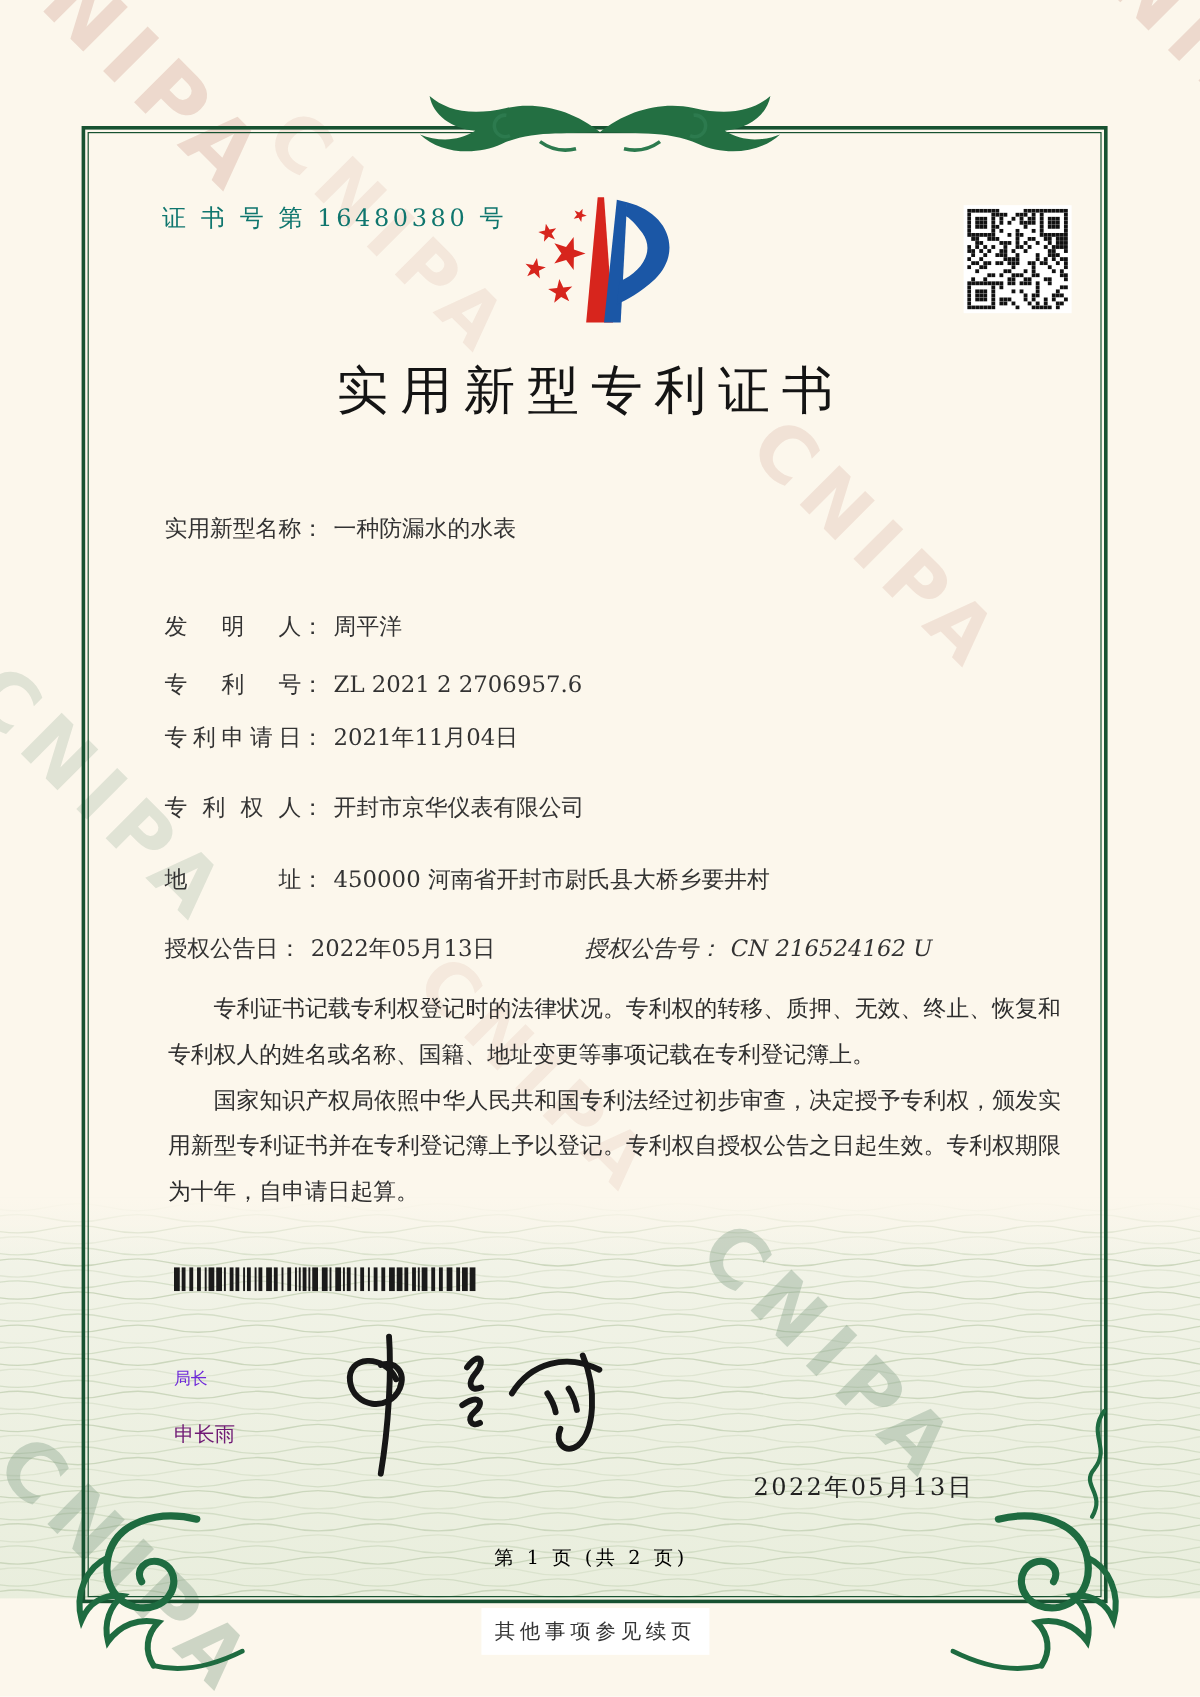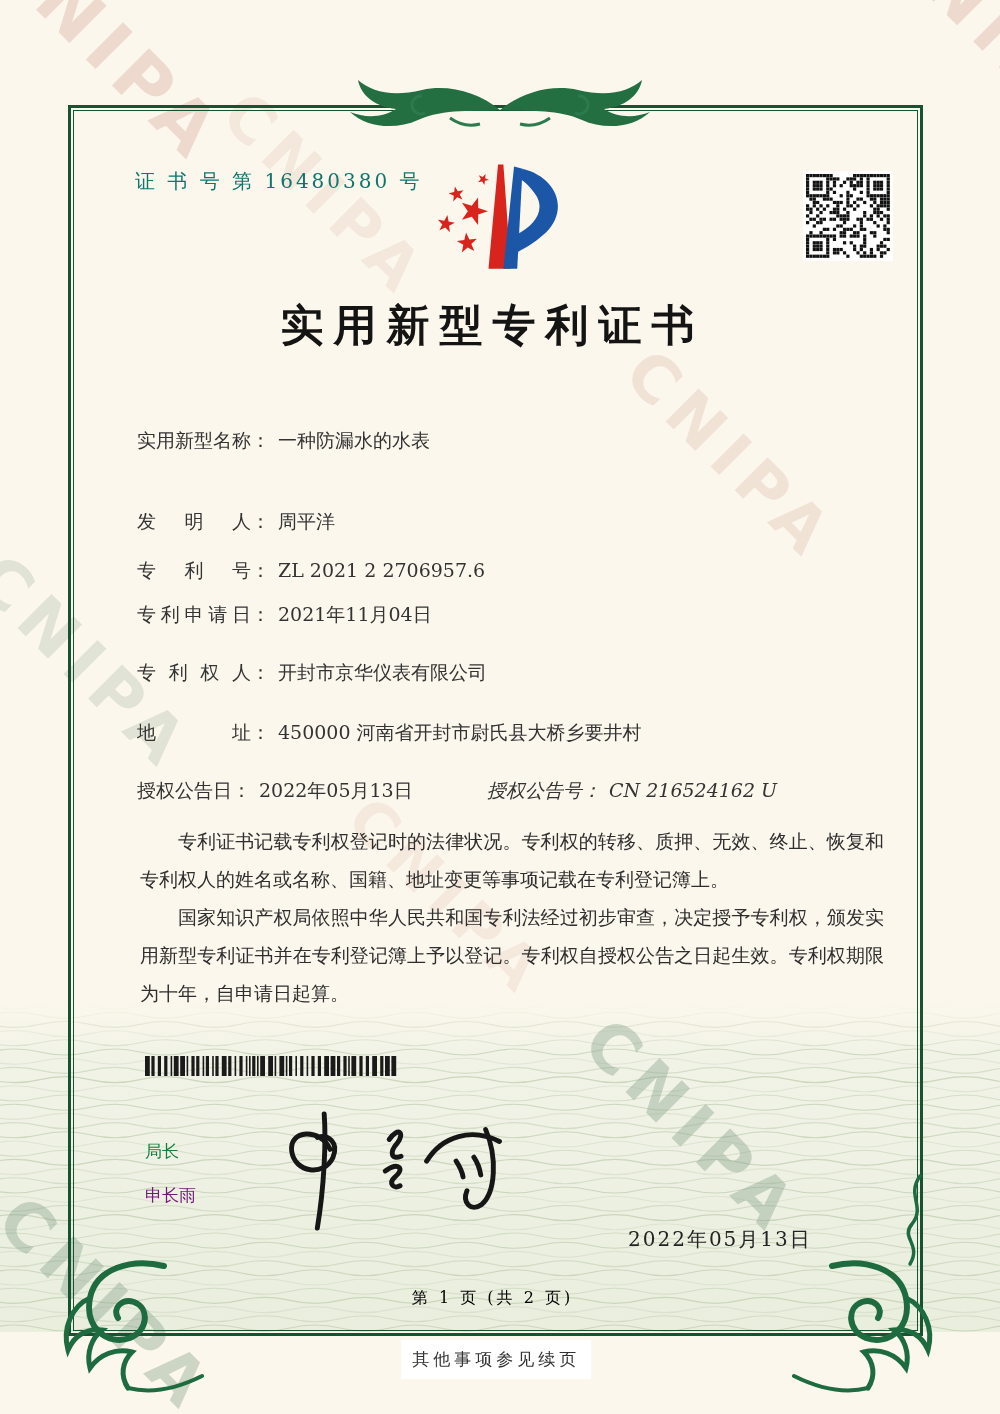--- a/index.html
+++ b/index.html
@@ -22,34 +22,34 @@
   
   .wm{position:absolute;font-family:"DejaVu Sans","Liberation Sans",sans-serif;
     font-weight:bold;letter-spacing:10px;transform:rotate(45deg);
     pointer-events:none;user-select:none;}
   .wm-pink{color:rgba(203,148,132,0.30);}
   .wm-green{color:rgba(128,158,134,0.38);}
   
   #cert-no{position:absolute;left:135px;top:168px;font-size:20px;
     letter-spacing:3px;color:#0f766e;}
   #title{position:absolute;left:68px;top:297px;width:849px;text-align:center;
-    font-size:43px;font-weight:bold;letter-spacing:10px;color:#141414;}
+    font-size:43px;font-weight:normal;letter-spacing:10px;color:#141414;}
   
   .row{position:absolute;left:137px;font-size:19px;color:#333;white-space:nowrap;}
   .f-label{display:inline-block;width:114px;text-align:justify;text-align-last:justify;}
   .f-colon{display:inline-block;}
   .f-value{margin-left:8px;}
   .g2{position:absolute;left:350px;top:0;font-style:italic;}
   
   #paras{position:absolute;left:140px;top:822px;width:744px;font-size:19px;
     line-height:38px;text-align:justify;color:#2e2e2e;}
   #paras p{margin:0;text-indent:2em;}
   
   #barcode-svg{position:absolute;left:145px;top:1056px;}
-  #signer-title{position:absolute;left:145px;top:1140px;font-size:17px;color:#15803d;}
+  #signer-title{position:absolute;left:145px;top:1140px;font-size:14px;color:#6d28d9;}
   #signer-name{position:absolute;left:145px;top:1184px;font-size:17px;color:#701a75;}
   #signature-svg{position:absolute;left:272px;top:1106px;}
   #issue-date{position:absolute;left:628px;top:1226px;font-size:20px;
     letter-spacing:2px;color:#222;}
   #page-info{position:absolute;left:68px;top:1288px;width:849px;text-align:center;
     font-size:16px;letter-spacing:3px;color:#000000;}
   #footer-note{position:absolute;left:50%;transform:translateX(-52%);top:1340px;
     background:#ffffff;padding:8px 11px;font-size:17px;letter-spacing:4px;color:#333;}
   
   #logo-svg{position:absolute;left:433px;top:158px;}

